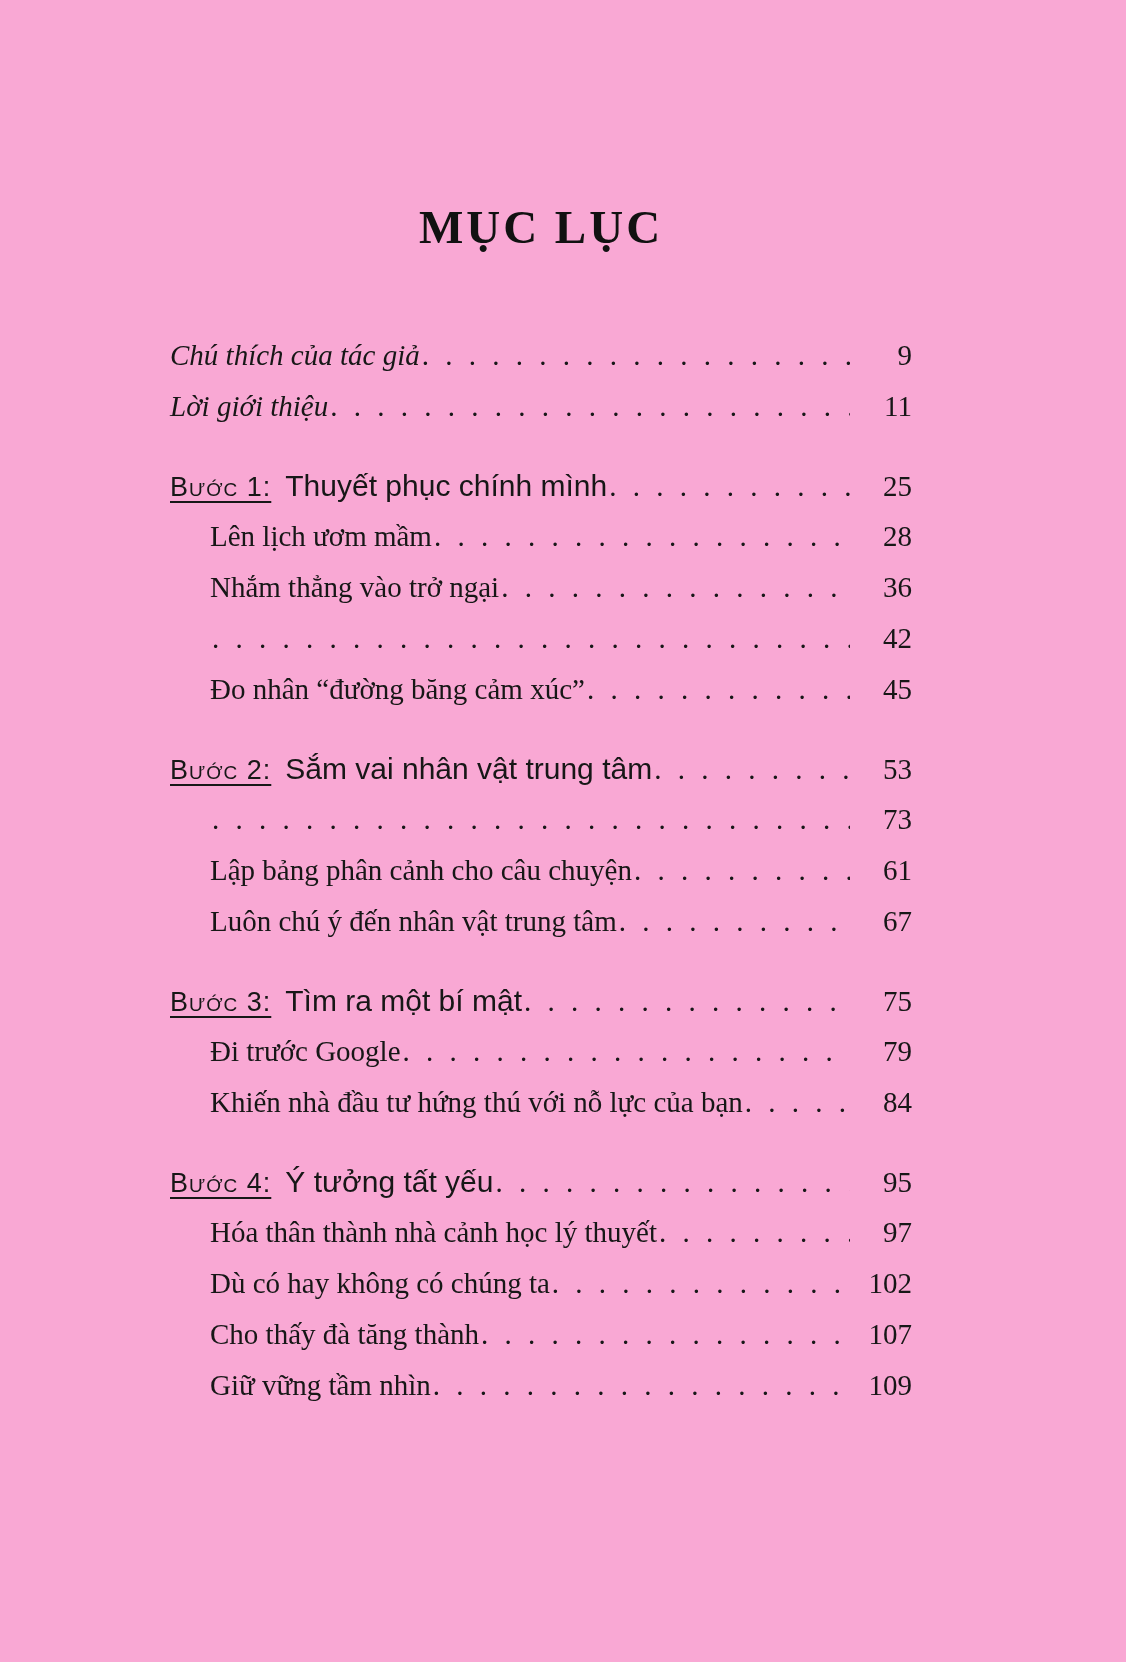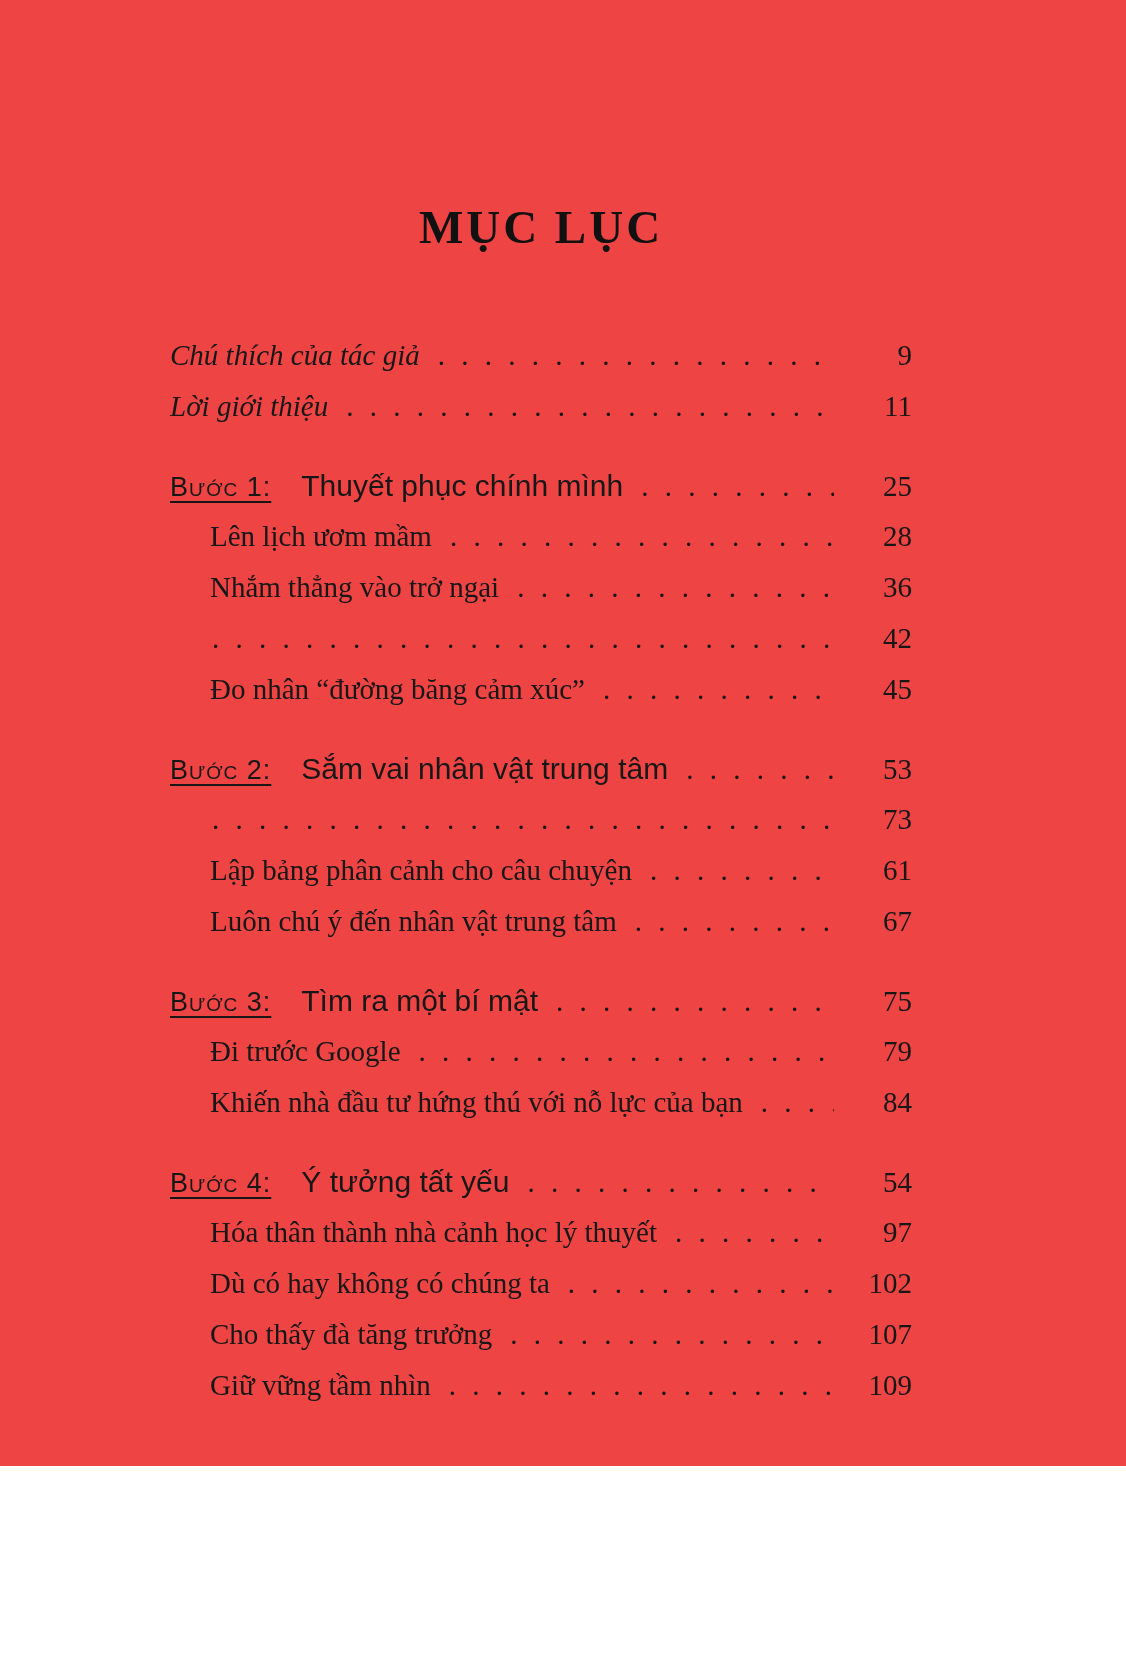--- a/index.html
+++ b/index.html
@@ -1,20 +1,20 @@
 <!DOCTYPE html>
 <html><head>
 <meta charset="utf-8">
 <style>
   html, body { margin: 0; padding: 0; background: #ffffff; }
   .page {
     position: relative;
     width: 1126px;
-    height: 1466px;
-    background: #ef4444;
+    height: 1662px;
+    background: #f9a8d4;
     color: #171717;
     font-family: "Liberation Serif", serif;
     overflow: hidden;
   }
   .content {
     position: absolute;
     left: 170px;
     top: 200px;
     width: 742px;
   }
@@ -29,21 +29,20 @@
   }
   .group { margin-top: 28px; }
   .group.first { margin-top: 0; }
   .row {
     display: flex;
     align-items: baseline;
     font-size: 29px;
     line-height: 51px;
     height: 51px;
     white-space: nowrap;
-    gap: 16px;
   }
   .row .text { flex: 0 0 auto; }
   .row.front .text {
     font-style: italic;
   }
   .row.sub { padding-left: 40px; }
   .chap-label {
     flex: 0 0 auto;
     font-family: "Liberation Sans", sans-serif;
     font-variant: small-caps;
@@ -168,34 +167,34 @@
         <span class="leader"></span>
         <span class="pnum">84</span>
       </div>
     </div>
 
     <div class="group">
       <div class="row chapter">
         <span class="chap-label">Bước 4:</span>
         <span class="chap-title">Ý tưởng tất yếu</span>
         <span class="leader"></span>
-        <span class="pnum">54</span>
+        <span class="pnum">95</span>
       </div>
       <div class="row sub">
         <span class="text">Hóa thân thành nhà cảnh học lý thuyết</span>
         <span class="leader"></span>
         <span class="pnum">97</span>
       </div>
       <div class="row sub">
         <span class="text">Dù có hay không có chúng ta</span>
         <span class="leader"></span>
         <span class="pnum">102</span>
       </div>
       <div class="row sub">
-        <span class="text">Cho thấy đà tăng trưởng</span>
+        <span class="text">Cho thấy đà tăng thành</span>
         <span class="leader"></span>
         <span class="pnum">107</span>
       </div>
       <div class="row sub">
         <span class="text">Giữ vững tầm nhìn</span>
         <span class="leader"></span>
         <span class="pnum">109</span>
       </div>
     </div>
 

